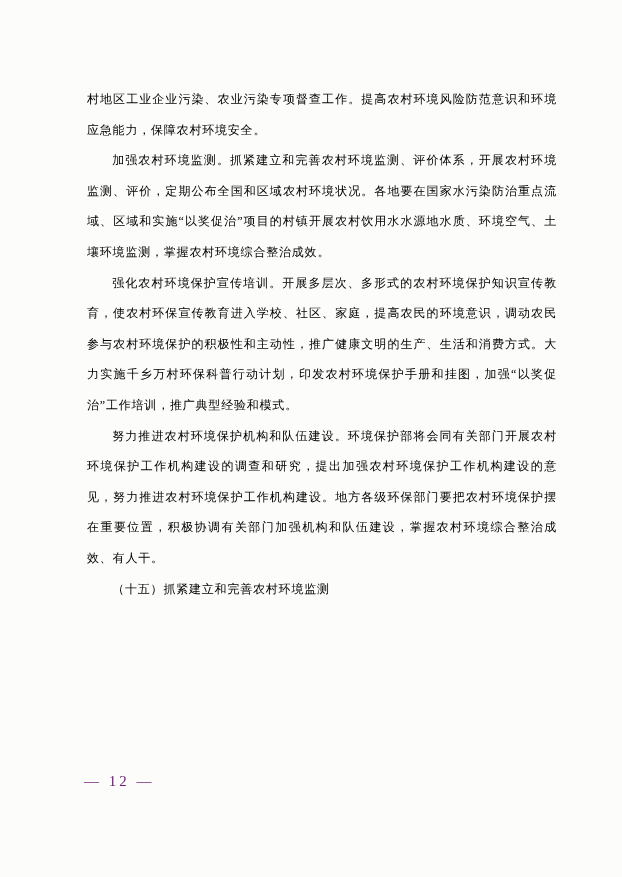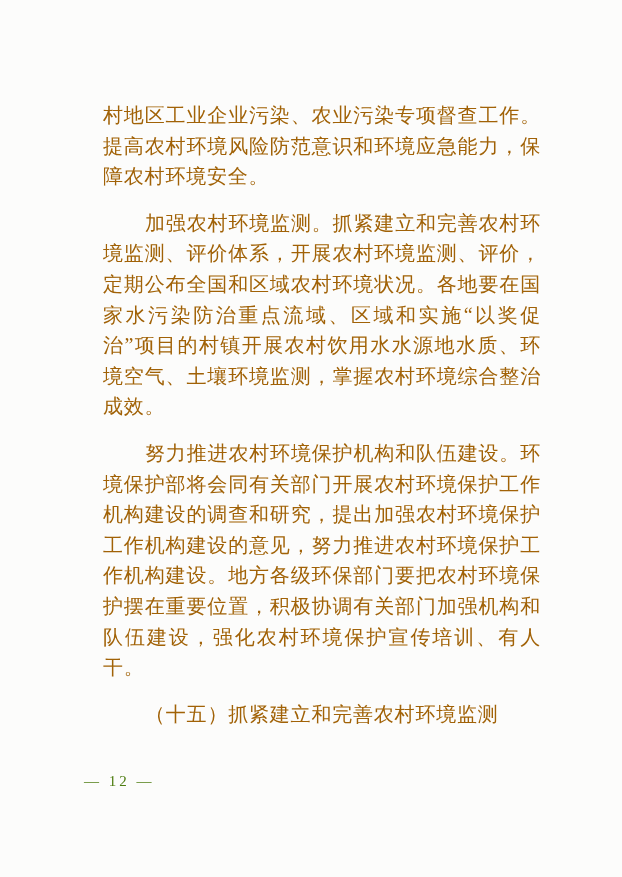--- a/index.html
+++ b/index.html
@@ -15,49 +15,50 @@
     overflow: hidden;
     font-family: "Liberation Serif", "DejaVu Serif", serif;
   }
   .content {
     position: absolute;
     left: 87px;
     top: 84px;
     width: 470px;
   }
   .para {
-    margin: 16px;
-    font-size: 20px;
+    margin: 0;
+    font-size: 12px;
     line-height: 30.6px;
     letter-spacing: 0.8px;
-    color: #a16207;
+    color: #000000;
     text-align: justify;
     text-justify: inter-ideograph;
   }
   .para.p-indent {
     text-indent: 2.1em;
   }
   .para.p-heading {
     text-align: left;
   }
   .footer {
     position: absolute;
     left: 84px;
     top: 773px;
     font-size: 15px;
-    color: #4d7c0f;
+    color: #701a75;
     letter-spacing: 3px;
     white-space: pre;
   }
 </style>
 </head>
 <body>
 
 <div class="page">
   <div class="content">
     <p class="para">村地区工业企业污染、农业污染专项督查工作。提高农村环境风险防范意识和环境应急能力，保障农村环境安全。</p>
     <p class="para p-indent">加强农村环境监测。抓紧建立和完善农村环境监测、评价体系，开展农村环境监测、评价，定期公布全国和区域农村环境状况。各地要在国家水污染防治重点流域、区域和实施“以奖促治”项目的村镇开展农村饮用水水源地水质、环境空气、土壤环境监测，掌握农村环境综合整治成效。</p>
-    <p class="para p-indent">努力推进农村环境保护机构和队伍建设。环境保护部将会同有关部门开展农村环境保护工作机构建设的调查和研究，提出加强农村环境保护工作机构建设的意见，努力推进农村环境保护工作机构建设。地方各级环保部门要把农村环境保护摆在重要位置，积极协调有关部门加强机构和队伍建设，强化农村环境保护宣传培训、有人干。</p>
+    <p class="para p-indent">强化农村环境保护宣传培训。开展多层次、多形式的农村环境保护知识宣传教育，使农村环保宣传教育进入学校、社区、家庭，提高农民的环境意识，调动农民参与农村环境保护的积极性和主动性，推广健康文明的生产、生活和消费方式。大力实施千乡万村环保科普行动计划，印发农村环境保护手册和挂图，加强“以奖促治”工作培训，推广典型经验和模式。</p>
+    <p class="para p-indent">努力推进农村环境保护机构和队伍建设。环境保护部将会同有关部门开展农村环境保护工作机构建设的调查和研究，提出加强农村环境保护工作机构建设的意见，努力推进农村环境保护工作机构建设。地方各级环保部门要把农村环境保护摆在重要位置，积极协调有关部门加强机构和队伍建设，掌握农村环境综合整治成效、有人干。</p>
     <p class="para p-indent p-heading">（十五）抓紧建立和完善农村环境监测</p>
   </div>
 
   <div class="footer">— 12 —</div>
 </div>
 
 </body></html>

